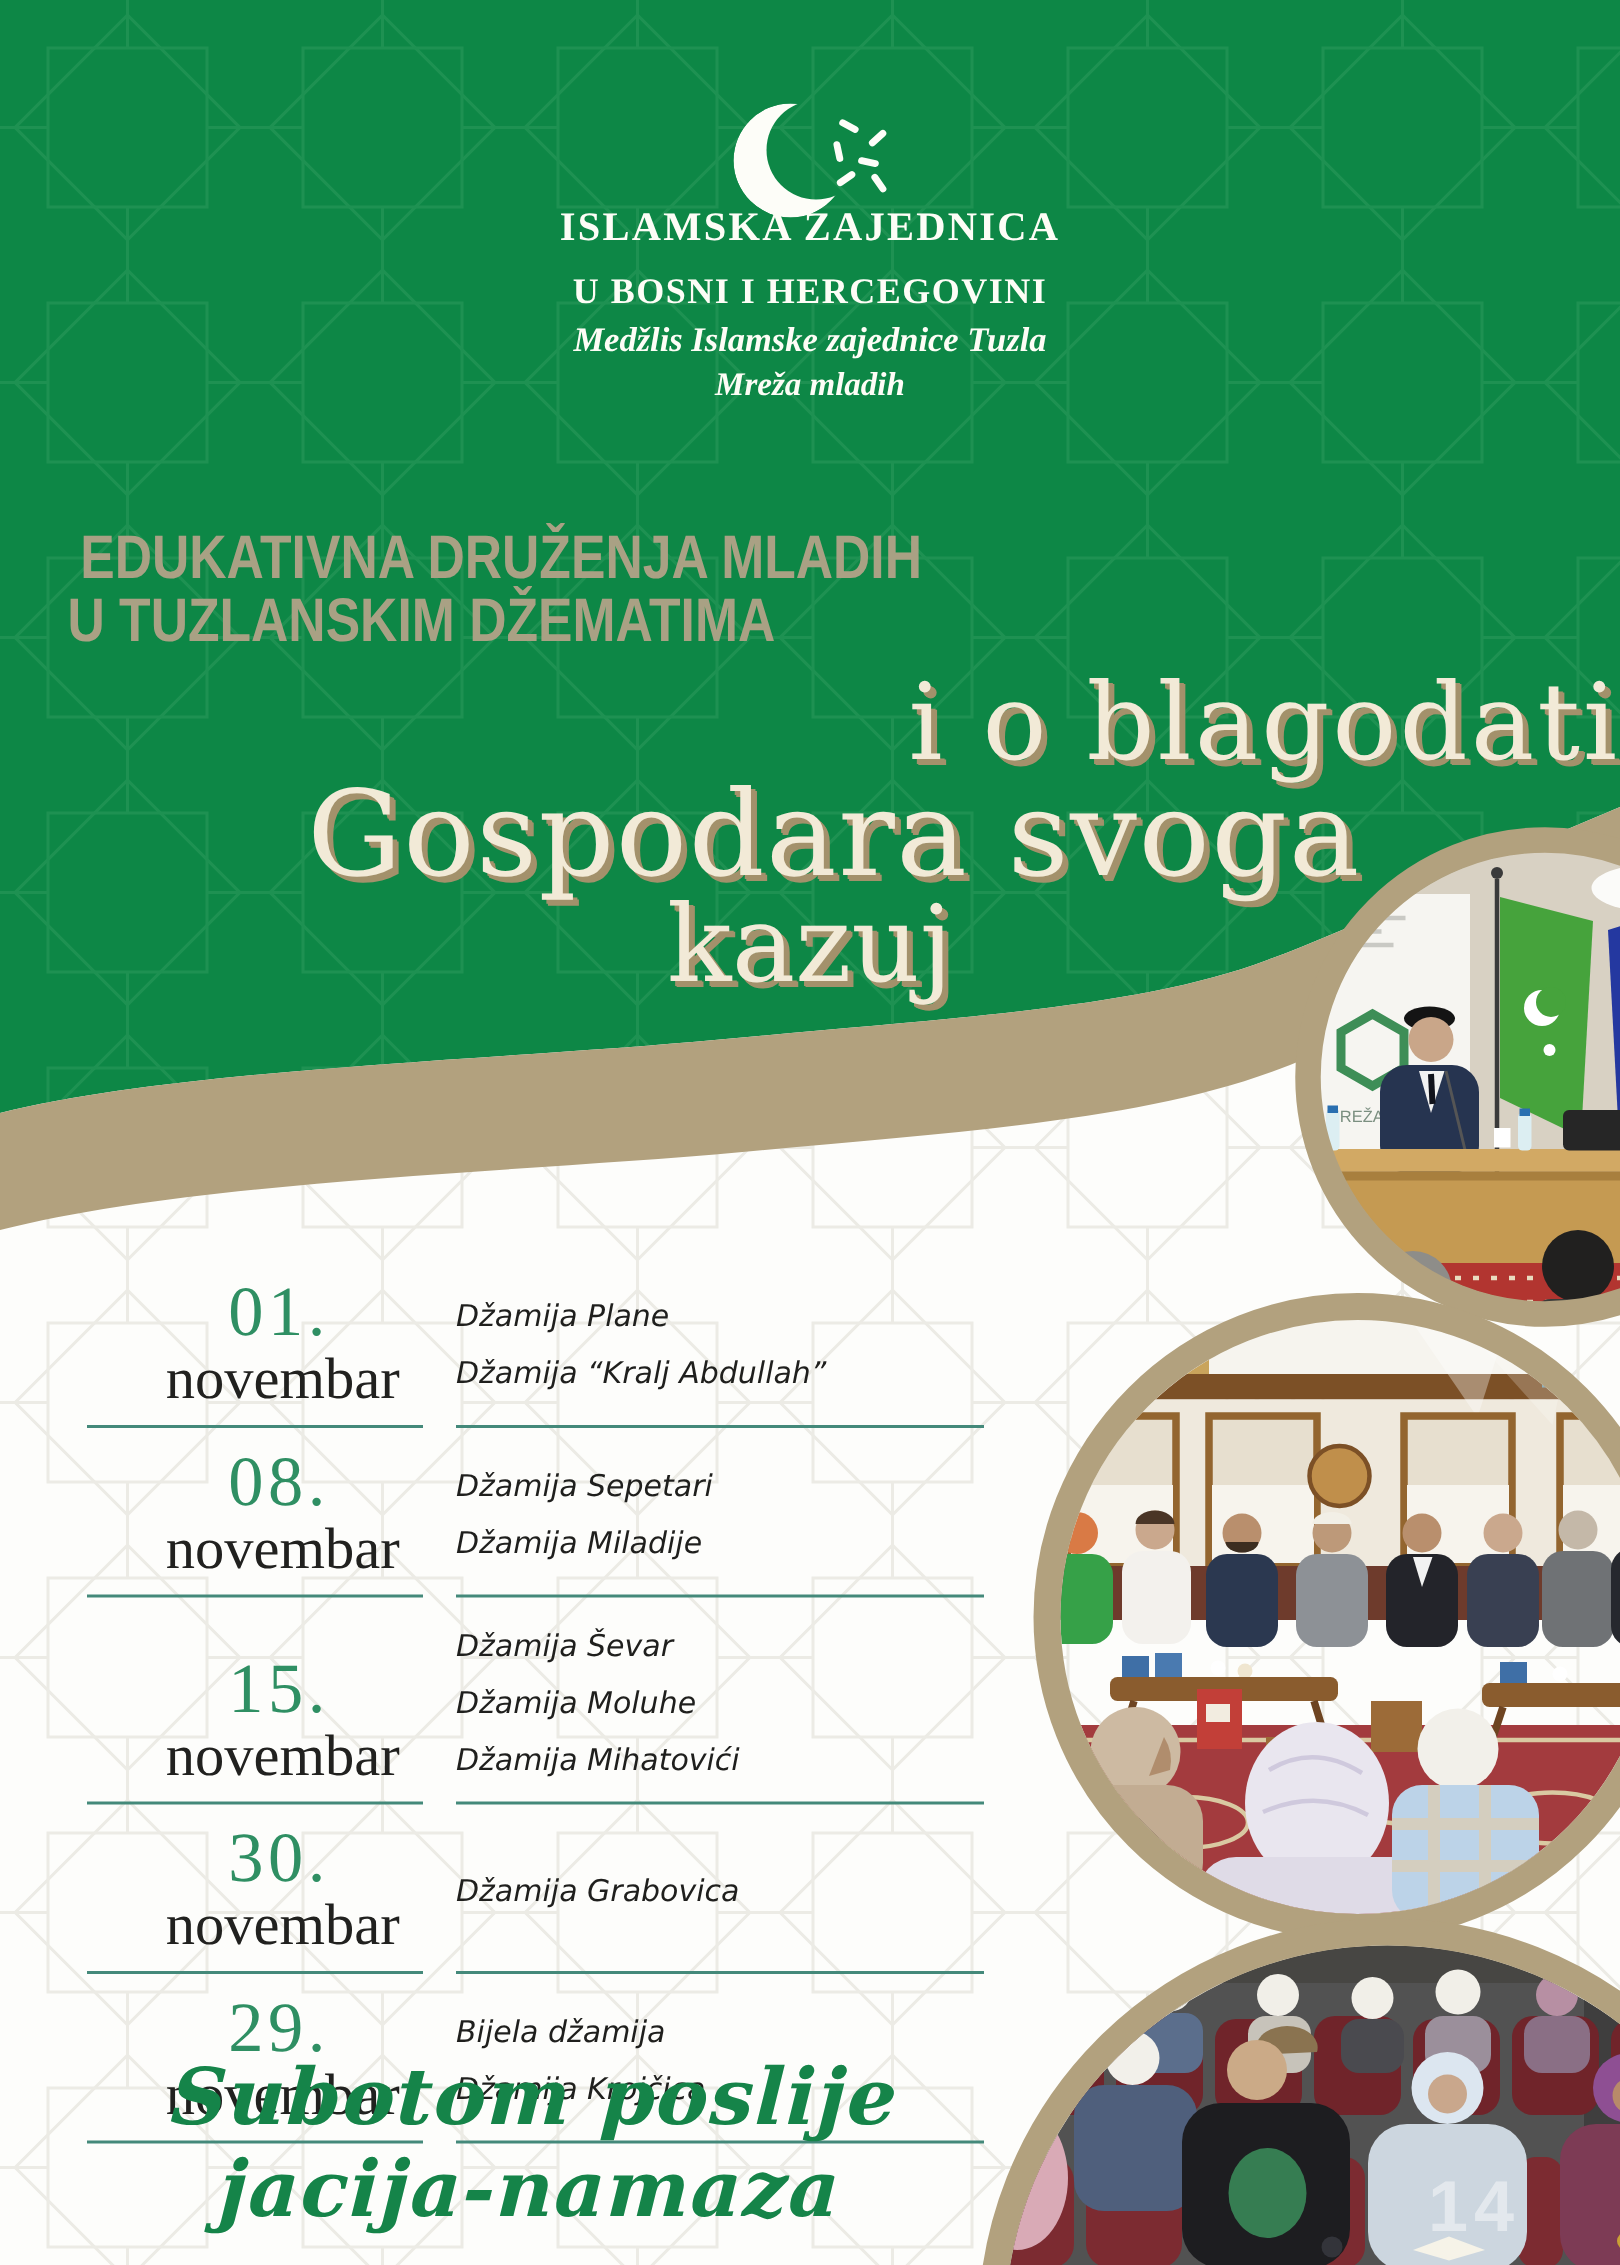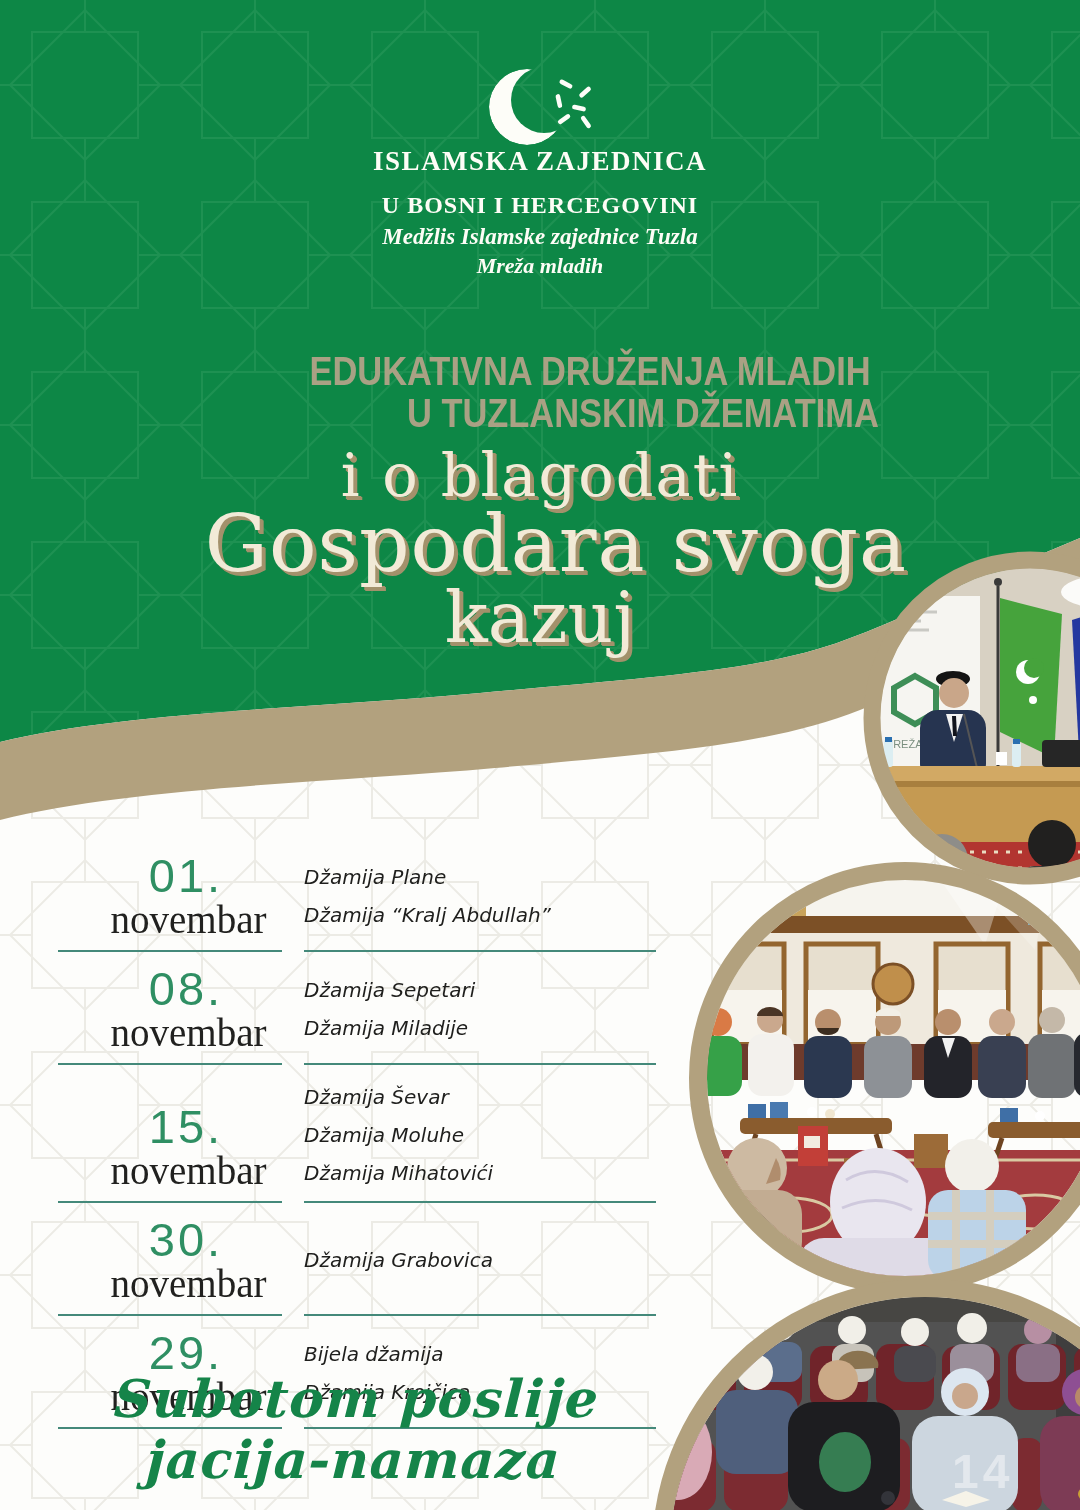--- a/index.html
+++ b/index.html
@@ -5,45 +5,45 @@
   html,body{margin:0;padding:0;background:#777;}
   .poster{
     position:relative;width:1080px;height:1510px;margin:0 auto;
     background:#fdfdfb;overflow:hidden;
     font-family:"Liberation Sans",sans-serif;
   }
   .bg-svg{position:absolute;left:0;top:0;width:1080px;height:1510px;display:block;}
   .abs{position:absolute;}
 
   
-  .org{left:0;top:146px;width:1080px;text-align:center;color:#fdfdf6;}
+  .org{left:0;top:136px;width:1080px;text-align:center;color:#fdfdf6;}
   .org-l1{font-family:"Liberation Serif",serif;font-weight:700;font-size:27px;letter-spacing:1.5px;}
   .org-l2{font-family:"Liberation Serif",serif;font-weight:700;font-size:24px;letter-spacing:1px;margin-top:15px;}
   .org-l3{font-family:"Liberation Serif",serif;font-weight:700;font-style:italic;font-size:23px;margin-top:5px;}
   .org-l4{font-family:"Liberation Serif",serif;font-weight:700;font-style:italic;font-size:22px;margin-top:3px;}
 
   
-  .headline{left:0;top:351px;width:924px;text-align:right;color:var(--headline-tan,#a9a184);}
+  .headline{left:0;top:351px;width:924px;text-align:left;color:var(--headline-tan,#a9a184);}
   .headline .hl{display:block;font-size:41px;font-weight:700;line-height:1.02;letter-spacing:0px;}
   .headline .hl>span{display:inline-block;transform:scaleX(.84);transform-origin:50% 50%;white-space:nowrap;}
 
   
   .quote{left:0;top:447px;width:1080px;text-align:center;
     font-family:"DejaVu Serif",serif;color:var(--quote-fill,#f2ead7);
     text-shadow:3px 3px 0 var(--quote-shadow,#a3916b),4px 4px 0 var(--quote-shadow,#a3916b);}
-  .quote .q1{font-size:59px;line-height:.98;letter-spacing:2px;}
+  .quote .q1{font-size:71px;line-height:.98;letter-spacing:2px;text-align:right;}
   .quote .q2{font-size:79px;line-height:1.0;letter-spacing:1px;margin-left:32px;}
   .quote .q3{font-size:71px;line-height:.96;}
 
   
   .schedule{left:58px;top:852px;width:600px;}
   .row{display:flex;align-items:stretch;margin-bottom:13px;}
   .date{width:224px;display:flex;flex-direction:column;justify-content:flex-end;align-items:center;
         border-bottom:2px solid var(--underline,#44897a);padding-bottom:9px;}
-  .day{font-family:Liberation Sans, sans-serif;font-size:47px;line-height:1;letter-spacing:3px;
+  .day{font-family:Liberation Serif, serif;font-size:47px;line-height:1;letter-spacing:3px;
        color:var(--date-green,#2f8f63);margin-left:32px;}
   .month{font-family:"Liberation Serif",serif;font-size:39px;line-height:1.05;color:#21211f;margin-top:1px;margin-left:37px;}
   .mosques{width:352px;margin-left:22px;display:flex;flex-direction:column;justify-content:center;
        border-bottom:2px solid var(--underline,#44897a);padding-bottom:9px;
        font-family:"DejaVu Sans",sans-serif;font-style:italic;font-size:20px;line-height:38px;
        color:#1f1f1d;white-space:pre-line;}
 
   
   .footer-script{left:50px;top:1368px;width:610px;text-align:center;
     font-family:"DejaVu Serif",serif;font-style:italic;font-weight:700;

